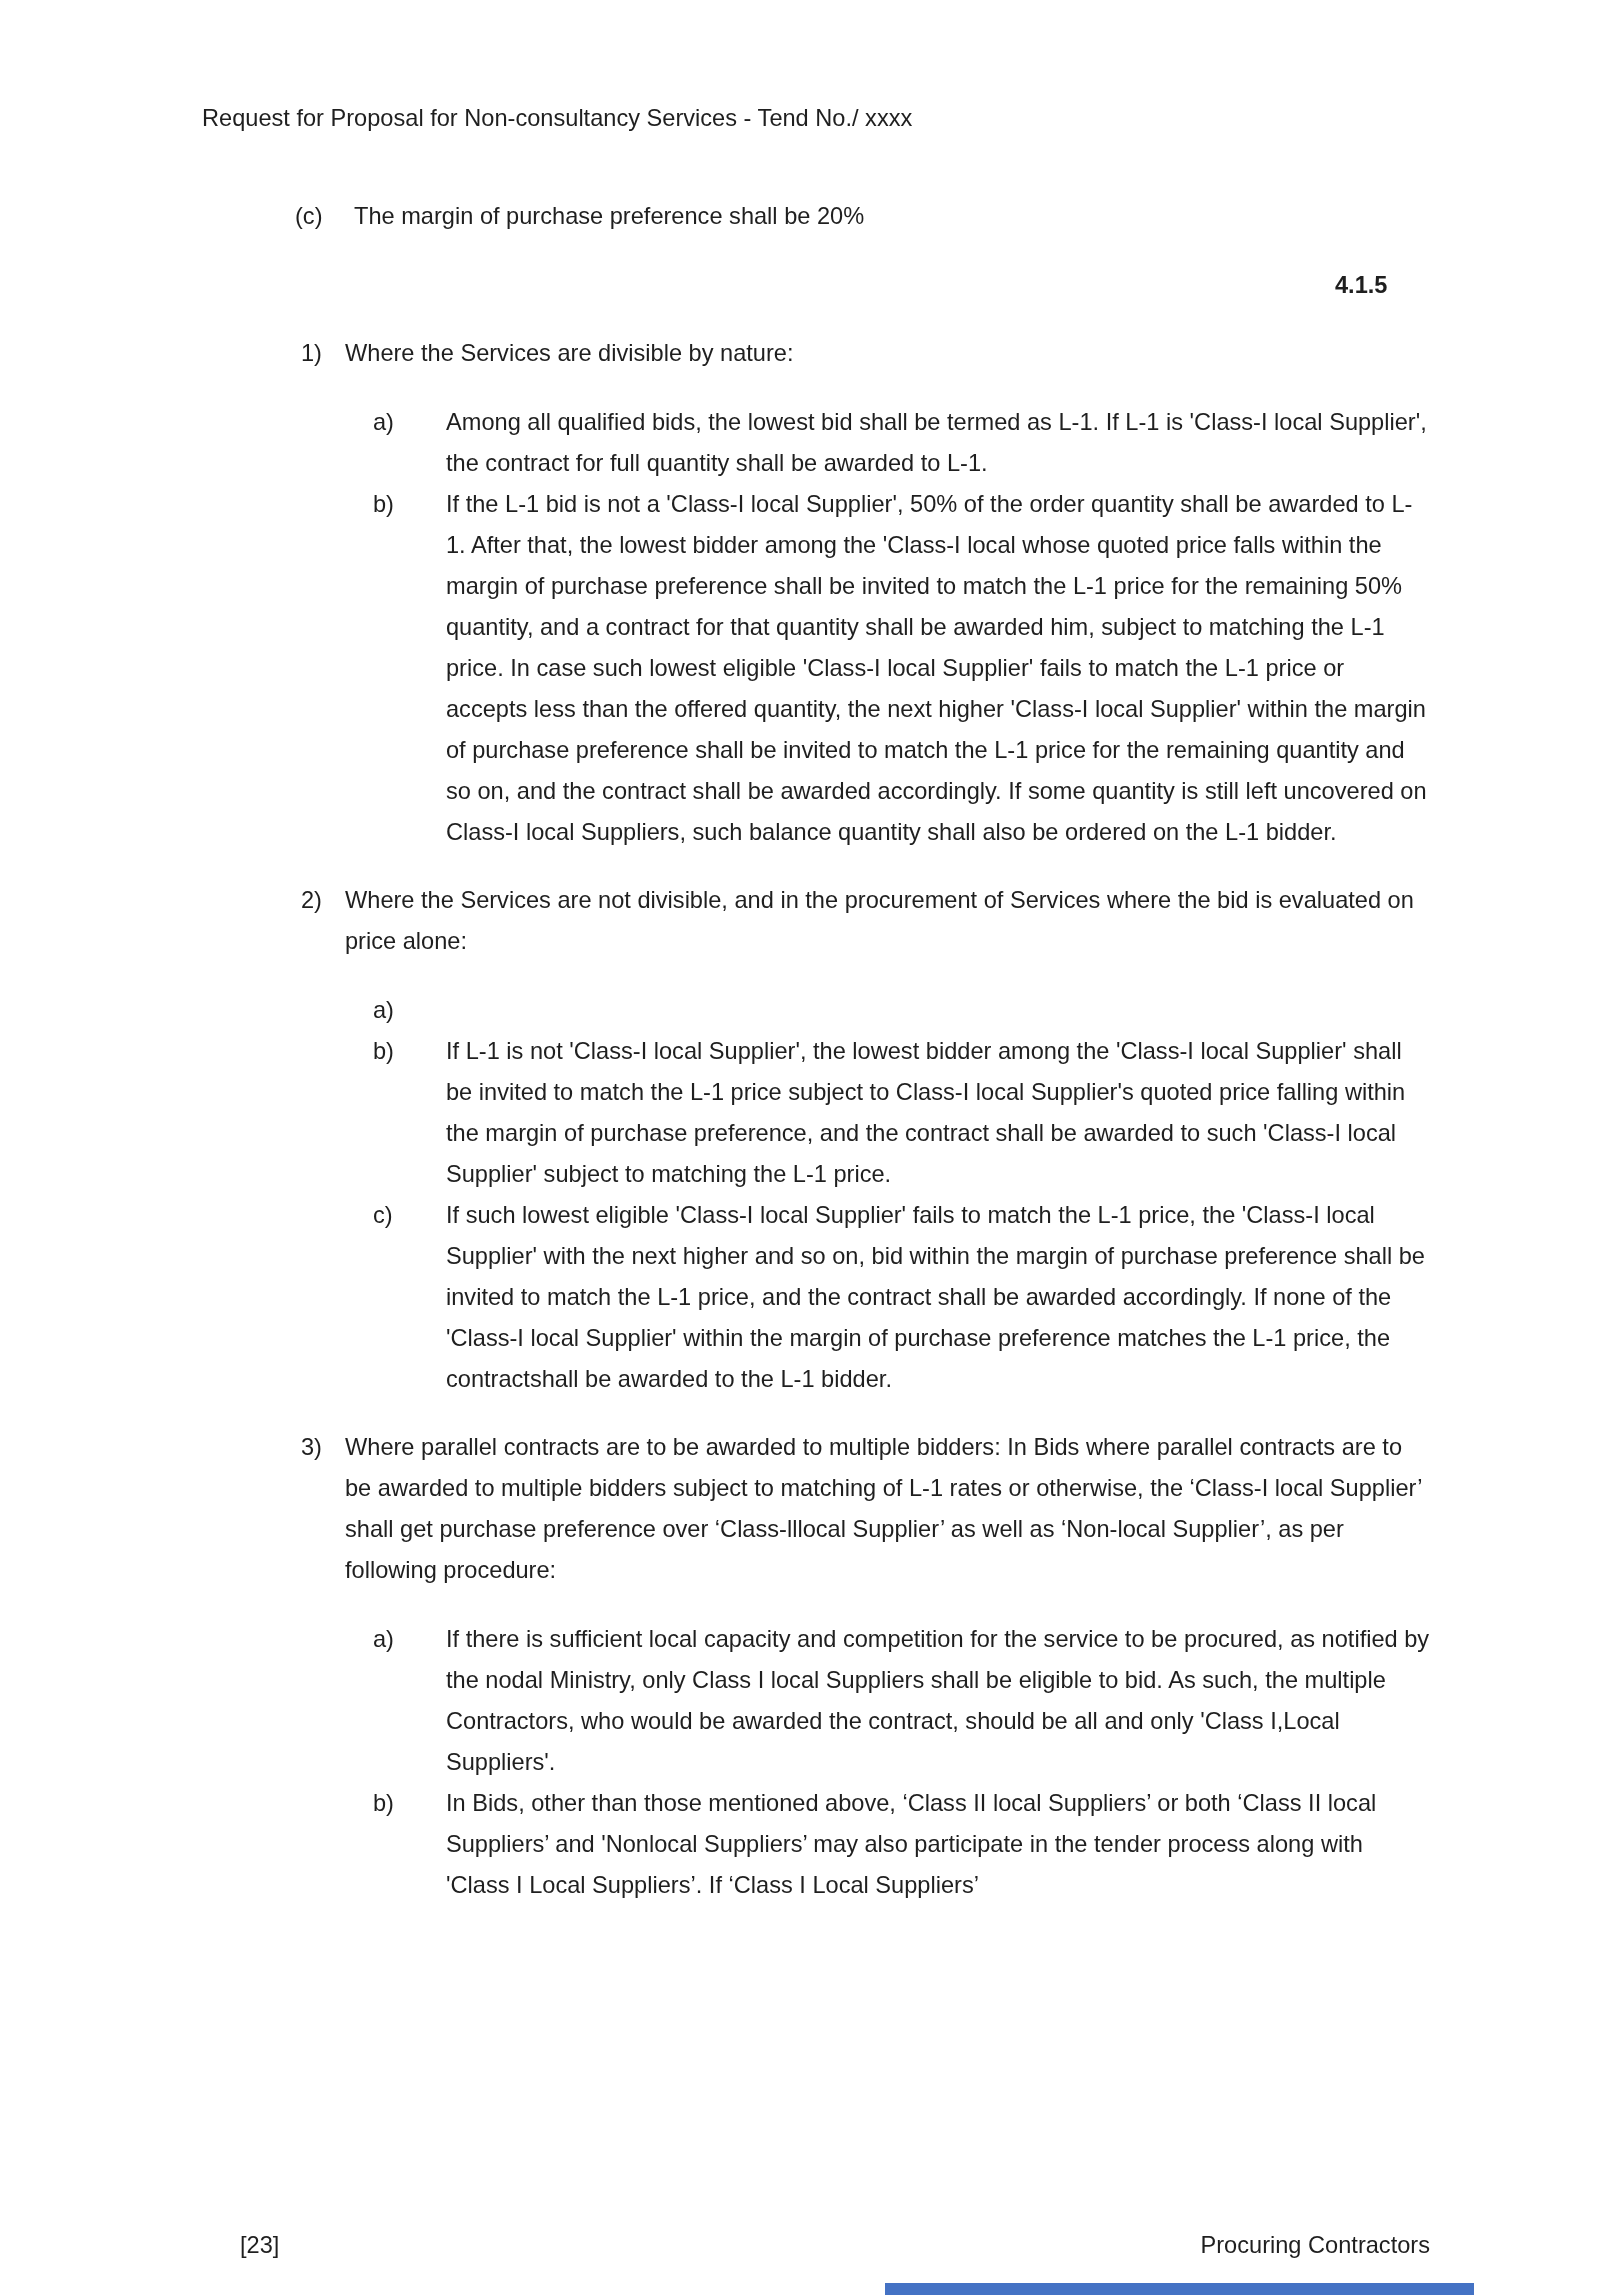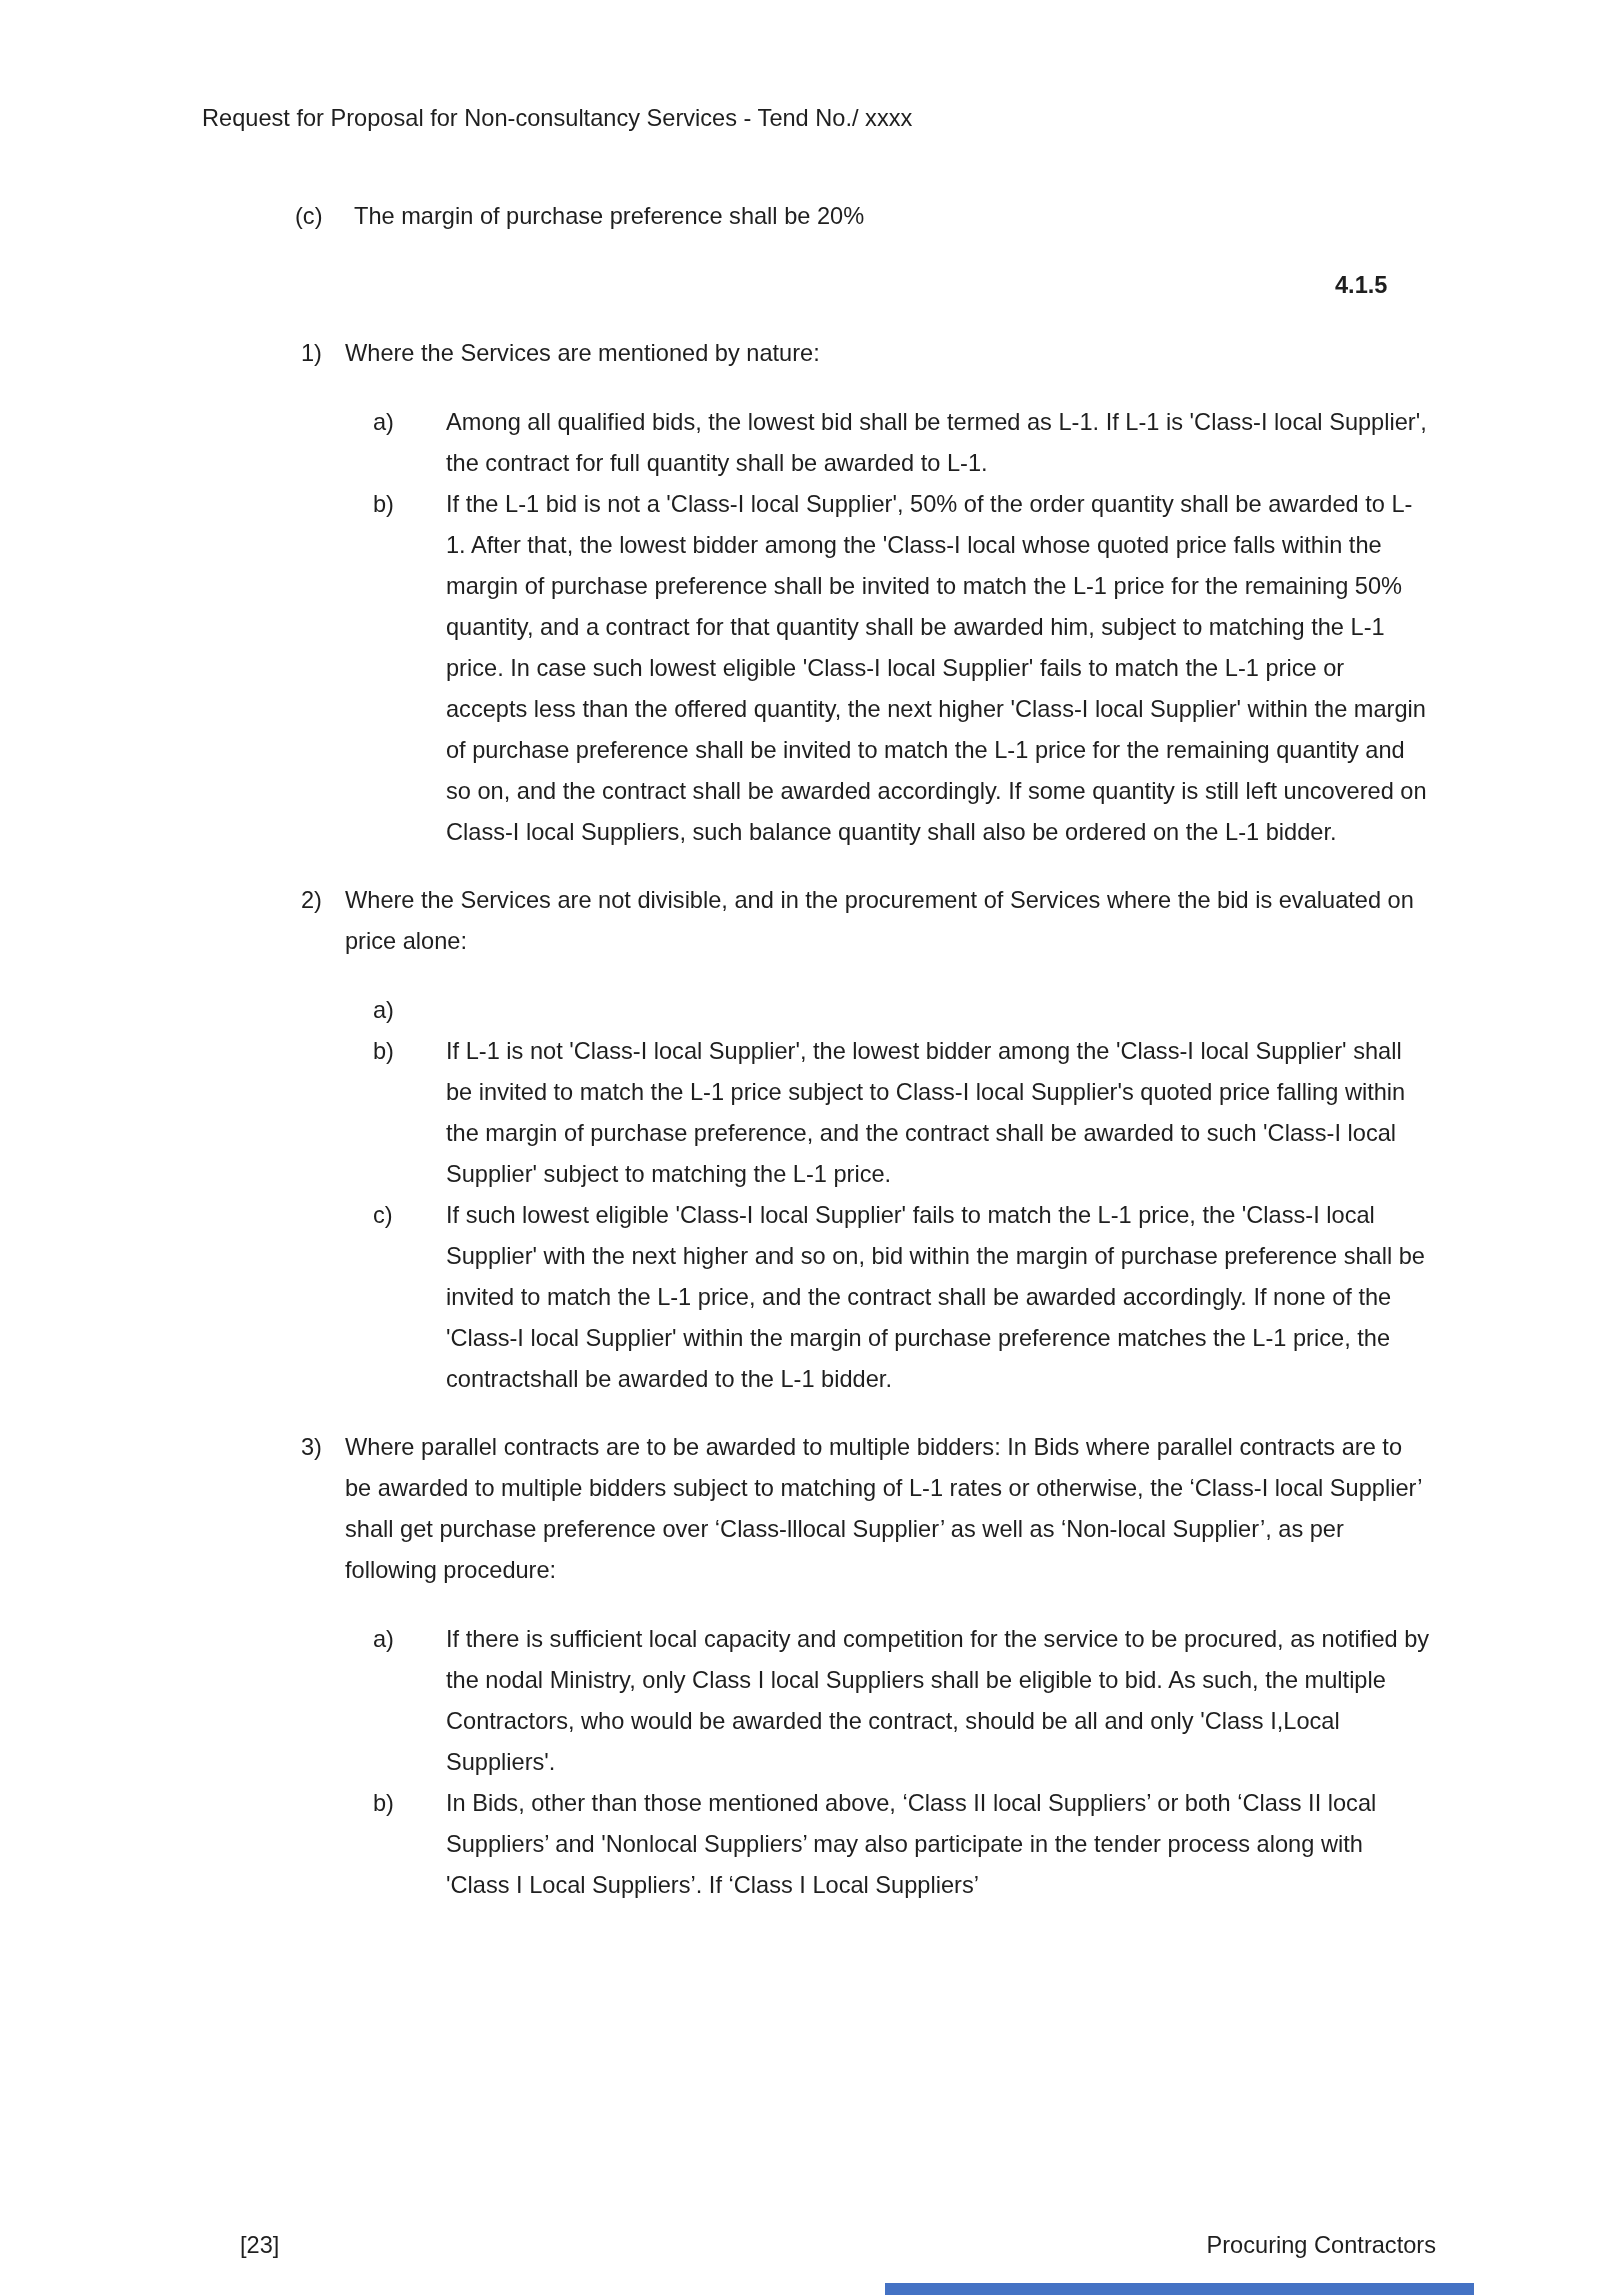--- a/index.html
+++ b/index.html
@@ -52,21 +52,21 @@
   .l2-item {
     padding-left: 373px;
     display: flex;
   }
   .l2-item .lbl { flex: 0 0 73px; }
   .l2-item .txt { flex: 1 1 auto; }
   .footer {
     position: absolute;
     bottom: 29.4px;
     left: 240px;
-    right: 187px;
+    right: 193px;
     display: flex;
     justify-content: space-between;
   }
   .blue-bar {
     position: absolute;
     bottom: 0;
     left: 885px;
     width: 589px;
     height: 11.8px;
     background: #4472C4;
@@ -85,21 +85,21 @@
       <span class="lbl">(c)</span>
       <span class="txt">The margin of purchase preference shall be 20%</span>
     </div>
 
     <div class="section-heading">
       <span class="num">4.1.5</span>
     </div>
 
     <div class="l1-item">
       <span class="lbl">1)</span>
-      <div class="txt">Where the Services are mentioned by nature:</div>
+      <div class="txt">Where the Services are divisible by nature:</div>
     </div>
     <div class="l2-list">
       <div class="l2-item">
         <span class="lbl">a)</span>
         <div class="txt">Among all qualified bids, the lowest bid shall be termed as L-1. If L-1 is 'Class-I local Supplier', the contract for full quantity shall be awarded to L-1.</div>
       </div>
       <div class="l2-item">
         <span class="lbl">b)</span>
         <div class="txt">If the L-1 bid is not a 'Class-I local Supplier', 50% of the order quantity shall be awarded to L-1. After that, the lowest bidder among the 'Class-I local whose quoted price falls within the margin of purchase preference shall be invited to match the L-1 price for the remaining 50% quantity, and a contract for that quantity shall be awarded him, subject to matching the L-1 price. In case such lowest eligible 'Class-I local Supplier' fails to match the L-1 price or accepts less than the offered quantity, the next higher 'Class-I local Supplier' within the margin of purchase preference shall be invited to match the L-1 price for the remaining quantity and so on, and the contract shall be awarded accordingly. If some quantity is still left uncovered on Class-I local Suppliers, such balance quantity shall also be ordered on the L-1 bidder.</div>
       </div>

